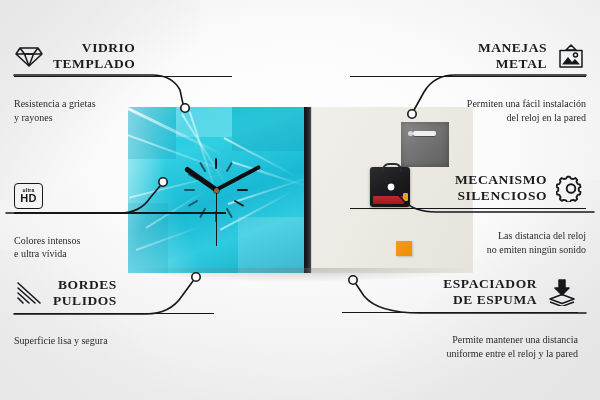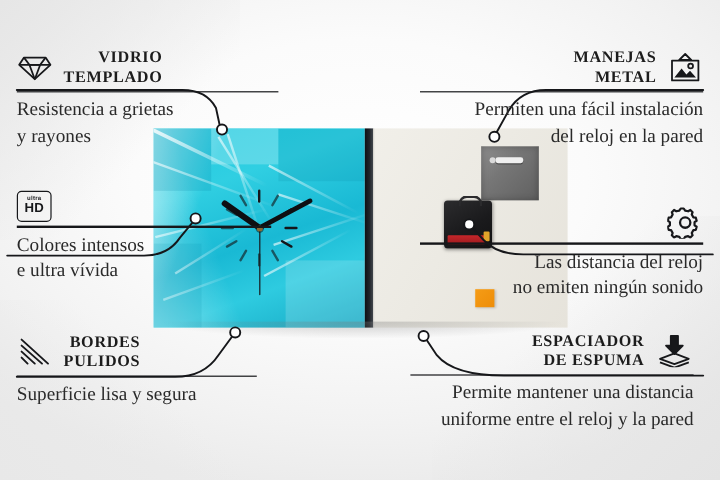--- a/index.html
+++ b/index.html
@@ -223,24 +223,24 @@
   .callout.left  .title { text-align: right; }
   .callout.right .title { text-align: right; }
 
   .callout .rule {
     height: 1.5px;
     background: #16171a;
     margin-top: 3px;
   }
   .callout .desc {
     font-family: "Liberation Serif", serif;
-    font-size: 16px;
+    font-size: 10px;
     line-height: 1.32;
     color: #2a2a2a;
-    margin-top: 4px;
+    margin-top: 20px;
     white-space: pre-line;
   }
   .callout.left  .desc { text-align: left; }
   .callout.right .desc { text-align: right; }
 
   .ico { flex: 0 0 auto; display: block; }
 
   
   .hd-badge {
     width: 27px; height: 24px;
@@ -267,21 +267,21 @@
   
   #connectors {
     position: absolute;
     left: 0; top: 0;
     width: 600px; height: 400px;
     pointer-events: none;
   }
 
   
   #callout-glass    { left: 14px;  top: 40px;  }
-  #callout-print    { left: 14px;  top: 159px; }
+  #callout-print    { left: 14px;  top: 183px; }
   #callout-edges    { left: 14px;  top: 277px; }
   #callout-handles  { left: 350px; top: 40px;  }
   #callout-silent   { left: 350px; top: 172px; }
   #callout-spacer   { left: 342px; top: 276px; }
 </style>
 </head>
 <body>
 
 <div id="infographic">
 
@@ -454,20 +454,22 @@
         </g>
       </svg>
     </div>
     <div class="rule" style="width:236px;margin-left:0;"></div>
     <div class="desc">Permiten una fácil instalación
 del reloj en la pared</div>
   </div>
 
   <div class="callout right" id="callout-silent">
     <div class="head">
+      <div class="title">MECANISMO
+SILENCIOSO</div>
       <svg class="ico" width="30" height="27" viewBox="0 0 30 27">
         <g fill="none" stroke="#17181b" stroke-width="1.9" stroke-linejoin="round">
           <path d="M15,3.2 l2.6,.6 1.9,-1.1 1.9,1.9 -.7,2 1.4,2.4 2.1,.3 .7,2.6 -1.8,1.2 0,2.8 1.8,1.2 -.7,2.6 -2.1,.3 -1.4,2.4 .7,2 -1.9,1.9 -1.9,-1.1 -2.6,.6 -1.2,1.8 -2.6,0 -1.2,-1.8 -2.6,-.6 -1.9,1.1 -1.9,-1.9 .7,-2 -1.4,-2.4 -2.1,-.3 -.7,-2.6 1.8,-1.2 0,-2.8 -1.8,-1.2 .7,-2.6 2.1,-.3 1.4,-2.4 -.7,-2 1.9,-1.9 1.9,1.1 2.6,-.6 1.2,-1.8 2.6,0 z" transform="translate(0,0) scale(.97) translate(.4,.4)"></path>
           <circle cx="15" cy="13.5" r="4.3"></circle>
         </g>
       </svg>
     </div>
     <div class="rule" style="width:236px;"></div>
     <div class="desc">Las distancia del reloj
 no emiten ningún sonido</div>

